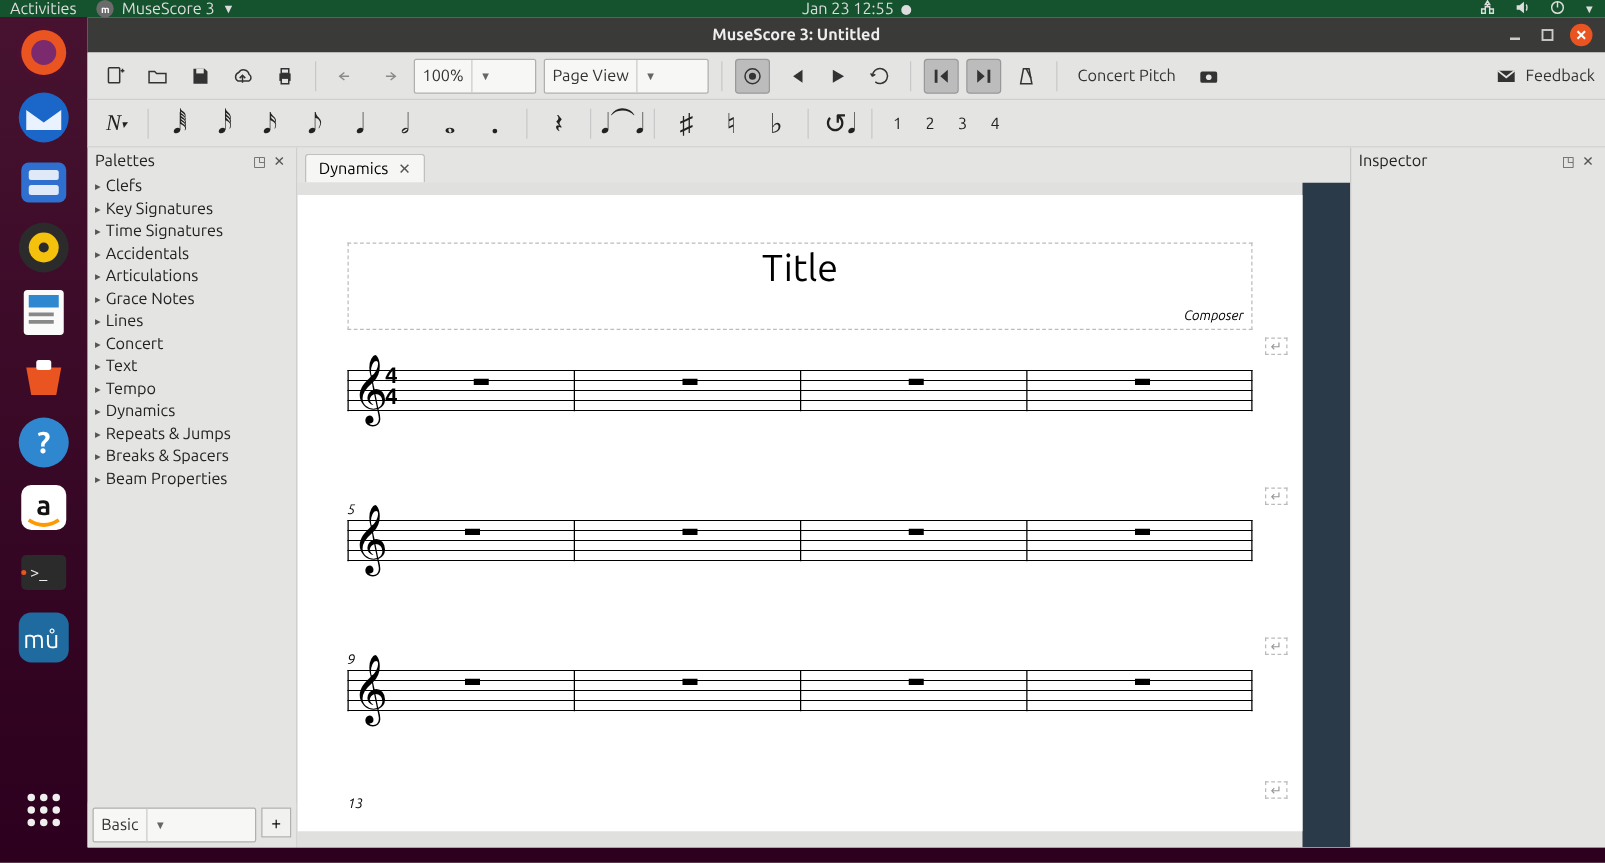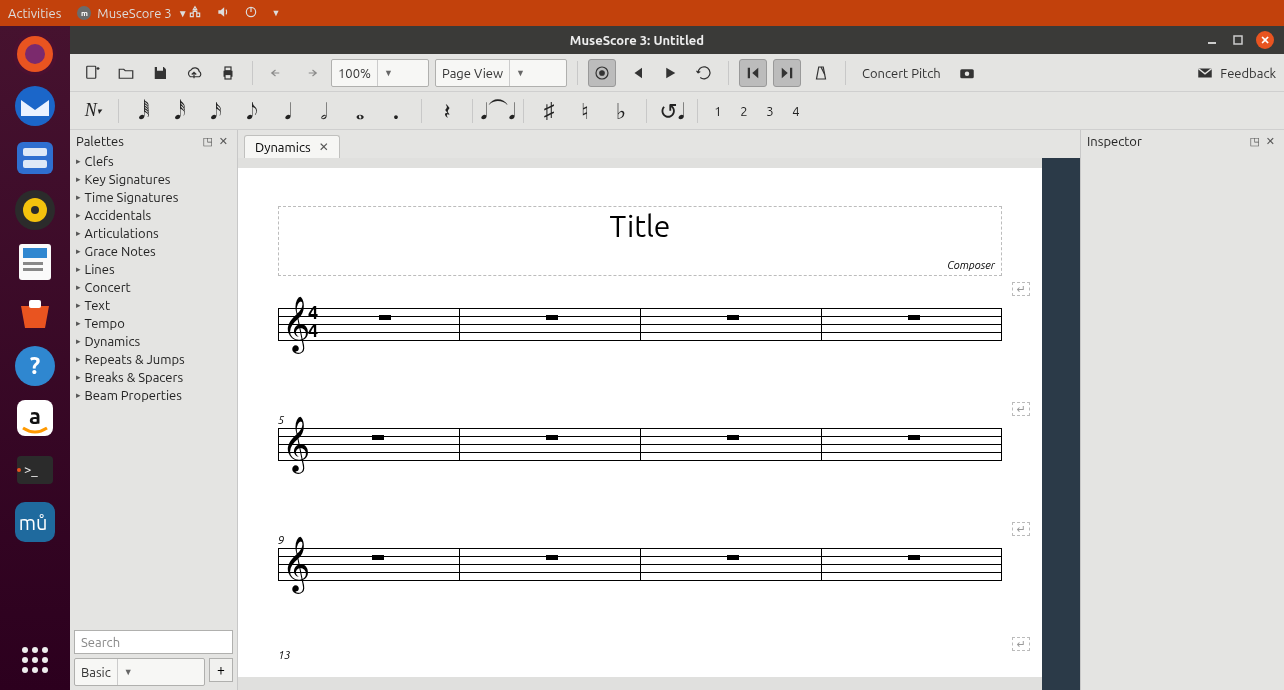--- a/index.html
+++ b/index.html
@@ -1,20 +1,20 @@
 <!DOCTYPE html>
 <html><head>
 <meta charset="utf-8">
 <style>
   * { box-sizing: border-box; margin: 0; padding: 0; font-family: Ubuntu, "Segoe UI", sans-serif; }
   html, body { width: 1284px; height: 690px; overflow: hidden; background: #2c001e; }
   .screen { display: flex; flex-direction: column; width: 100%; height: 100%; }
 
   
-  .sysbar { background: #c2410c; color: #ddd; height: 26px; display: flex; align-items: center; font-size: 13px; padding: 0 8px; }
+  .sysbar { background: #14532d; color: #ddd; height: 14px; display: flex; align-items: center; font-size: 13px; padding: 0 8px; }
   .sysbar .left { display: flex; align-items: center; gap: 16px; }
   .sysbar .center { flex: 1; text-align: center; }
   .sysbar .right { display: flex; align-items: center; gap: 14px; }
   .sysbar svg { width: 14px; height: 14px; fill: #ddd; }
   .app-ind { display: flex; align-items: center; gap: 6px; }
   .app-ind .chev { font-size: 10px; }
   .dot { display:inline-block; width:8px; height:8px; border-radius:50%; background:#ddd; margin-left:6px; vertical-align:middle; }
   .circ-icon { width:14px; height:14px; border-radius:50%; background:#6b6b6b; display:inline-flex; align-items:center; justify-content:center; font-size:8px; font-weight:bold; color:#fff; }
 
   .below { display:flex; height: calc(100% - 26px); }
@@ -100,20 +100,23 @@
 
   <div class="sysbar">
     <div class="left">
       <span>Activities</span>
       <span class="app-ind">
         <span class="circ-icon">m</span>
         <span>MuseScore 3</span>
         <span class="chev">▼</span>
       </span>
     </div>
+    <div class="center">
+      <span>Jan 23  12:55</span><span class="dot"></span>
+    </div>
     <div class="right">
       <span><svg viewBox="0 0 24 24">
             <path d="M12 3l3 5h-6zM4 20h5v-6H4zM15 20h5v-6h-5zM9 14v-3h6v3M12 8v3" stroke="#ddd" stroke-width="2" fill="none"></path>
           </svg></span>
       <span><svg viewBox="0 0 24 24">
             <path d="M4 9v6h4l6 5V4l-6 5H4z"></path>
             <path d="M17 8c1.5 1.5 1.5 6.5 0 8" stroke="#ddd" stroke-width="2" fill="none"></path>
           </svg></span>
       <span><svg viewBox="0 0 24 24">
             <circle cx="12" cy="12" r="8" fill="none" stroke="#ddd" stroke-width="2"></circle>
@@ -427,21 +430,20 @@
             <div class="pal-item">
                 <span class="tri">▸</span>
                 <span>Breaks &amp; Spacers</span>
               </div>
             <div class="pal-item">
                 <span class="tri">▸</span>
                 <span>Beam Properties</span>
               </div>
           </div>
           <div class="pal-foot">
-            <div class="search">Search</div>
             <div class="basicrow">
               <div class="combo">
                   <span>Basic</span>
                   <span class="arrow">▼</span>
                 </div>
               <div class="plus">+</div>
             </div>
           </div>
         </div>
 

